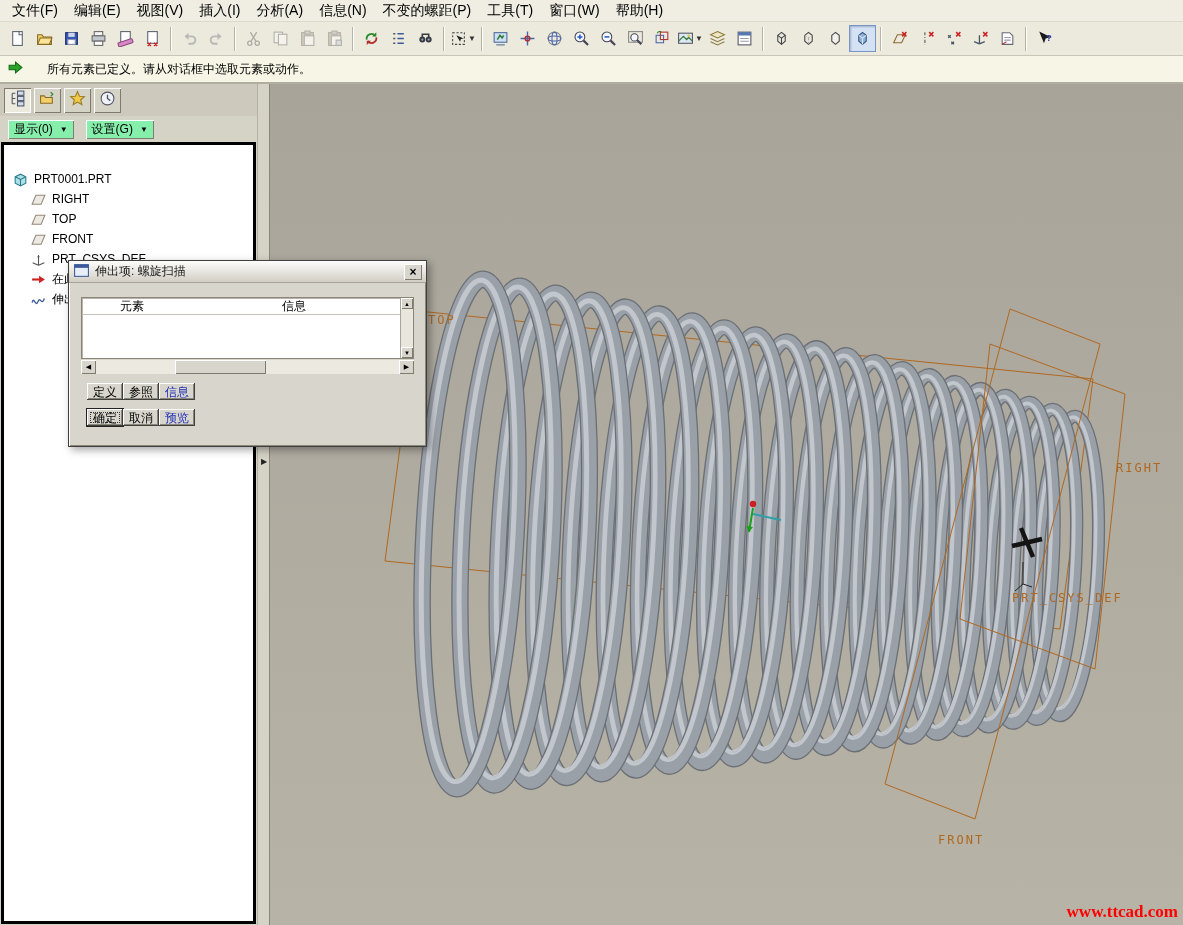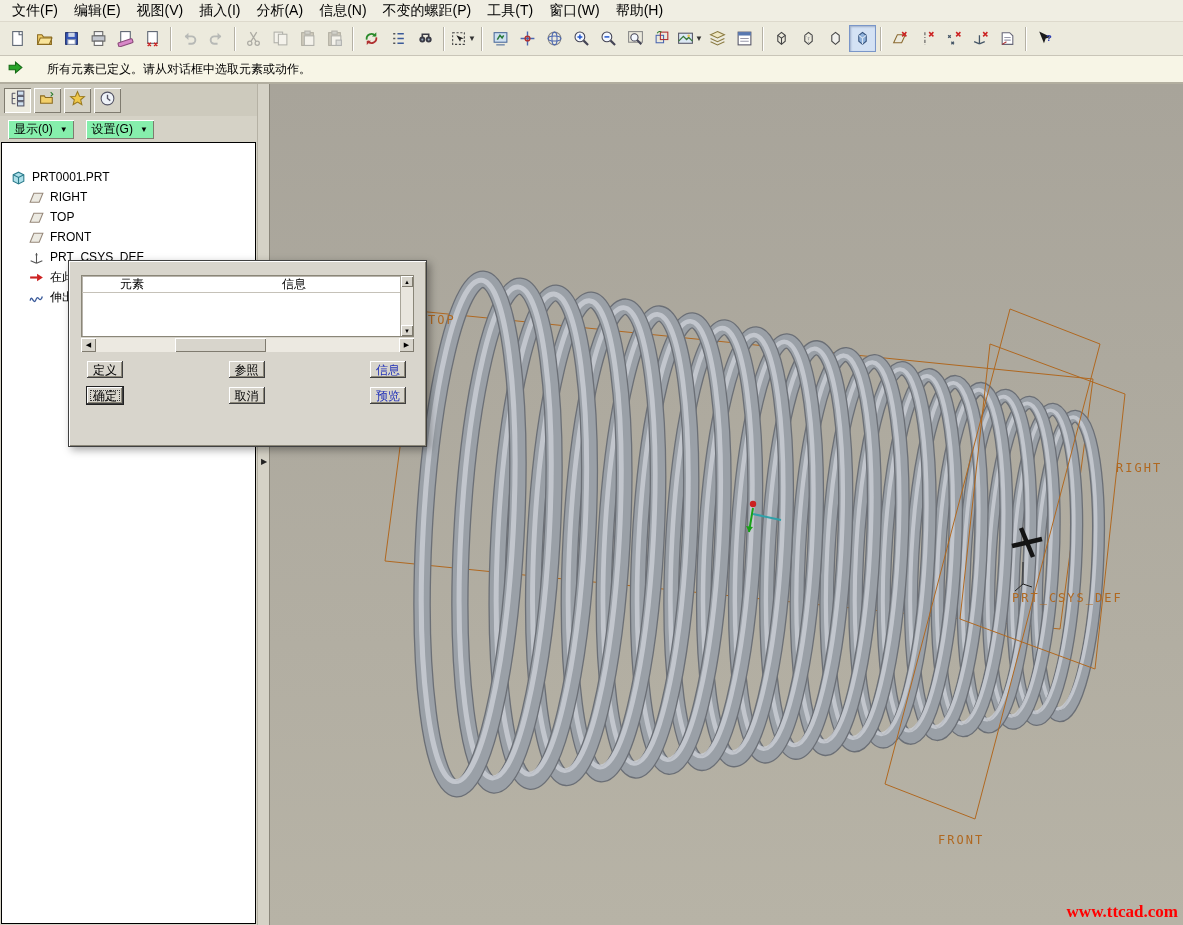--- a/index.html
+++ b/index.html
@@ -31,21 +31,21 @@
   .main { display:flex; height:841px; }
   .left-panel { width:257px; background:#d5d2c6; display:flex; flex-direction:column; }
   .tabstrip { height:32px; display:flex; gap:3px; padding:3px 4px; background:#cdcabd; align-items:center; }
   .tab-btn { width:27px; height:25px; display:flex; align-items:center; justify-content:center;
              background:#d5d2c6; box-shadow:inset 1px 1px 0 #ffffff, inset -1px -1px 0 #7f7b6f; }
   .tab-btn.active { background:#ecead f; background:#eceade; box-shadow:inset 1px 1px 0 #7f7b6f, inset -1px -1px 0 #ffffff; }
   .dd-row { height:26px; display:flex; gap:12px; padding:3px 8px; align-items:center; }
   .dd-btn { height:19px; font-size:12px; padding:0 6px; background:#86efac; display:flex; gap:7px; align-items:center;
             box-shadow:inset 1px 1px 0 #ffffff, inset -1px -1px 0 #7f7b6f; cursor:default; }
   .dd-btn .arr { font-size:8px; }
-  .tree-wrap { flex:1; background:#ffffff; border:1px solid #000000; margin:0 1px 1px 1px; padding-top:24px;
+  .tree-wrap { flex:1; background:#ffffff; border:3px solid #000000; margin:0 1px 1px 1px; padding-top:24px;
                overflow:hidden; font-size:12px; }
   .tree-row { height:20px; display:flex; align-items:center; gap:5px; padding-left:26px; white-space:nowrap; }
   .tree-row.root { padding-left:8px; }
   .tree-ic svg { display:block; }
 
   
   .splitter { width:13px; background:#d5d2c6; position:relative; border-left:1px solid #b5b1a4; border-right:1px solid #8a867a; }
   .sash { position:absolute; left:1px; width:10px; height:18px; font-size:8px; color:#222;
           display:flex; align-items:center; justify-content:center; cursor:pointer; }
 
@@ -78,21 +78,21 @@
                  border-left:1px solid #a8a498; display:flex; flex-direction:column; align-items:center; font-size:6px; }
   .dlg-vscroll .vbtn { height:11px; width:12px; display:flex; align-items:center; justify-content:center;
                        box-shadow:inset 1px 1px 0 #ffffff, inset -1px -1px 0 #7f7b6f; }
   .dlg-vscroll .vtrack { flex:1; width:12px; background:#e9e6de; }
   .dlg-hscroll { height:14px; margin-top:1px; display:flex; align-items:stretch; font-size:7px; }
   .harrow { width:15px; background:#d8d5cc; display:flex; align-items:center; justify-content:center;
             box-shadow:inset 1px 1px 0 #ffffff, inset -1px -1px 0 #7f7b6f; cursor:pointer; }
   .htrack { flex:1; background:#ece9e1; position:relative; }
   .hthumb { position:absolute; left:26%; width:30%; top:0; bottom:0; background:#d8d5cc;
             box-shadow:inset 1px 1px 0 #ffffff, inset -1px -1px 0 #7f7b6f; }
-  .dlg-btnrow { display:flex; justify-content:space-between; padding:0 8px 0 6px; margin-top:9px; }
+  .dlg-btnrow { display:flex; padding:0 8px 0 6px; margin-top:9px; }
   .pbtn { min-width:36px; height:17px; font-size:12px; font-family:inherit; background:#d8d5cc; border:none;
           box-shadow:inset -1px -1px 0 #404040, inset 1px 1px 0 #ffffff, inset -2px -2px 0 #8a8678; cursor:pointer; line-height:1; }
   .pbtn.blue { color:#2030b8; }
   .pbtn.default { outline:1px dotted #333; outline-offset:-4px; box-shadow:0 0 0 1px #222, inset -1px -1px 0 #404040,
                   inset 1px 1px 0 #ffffff, inset -2px -2px 0 #8a8678; }
 </style>
 </head>
 <body>
 
 <div class="window">
@@ -631,20 +631,28 @@
           <text x="158" y="240" fill="#b06820" class="vlabel">TOP</text>
           <text x="846" y="388" fill="#b06820" class="vlabel">RIGHT</text>
           <text x="668" y="760" fill="#b06820" class="vlabel">FRONT</text>
           <text x="742" y="518" fill="#b06820" class="vlabel">PRT_CSYS_DEF</text>
         </svg>
       <div class="watermark" style="color: rgb(255, 0, 0); margin-top: 46px;">www.ttcad.com</div>
     </div>
   </div>
 
   <div class="dialog">
+    <div class="dlg-title">
+      <span id="dlg-ic"><svg width="17" height="17" viewBox="0 0 16 16">
+            <rect x="1.5" y="2.5" width="13" height="11" fill="#e8eef8" stroke="#3a5a9a"></rect>
+            <rect x="1.5" y="2.5" width="13" height="3" fill="#3a5a9a"></rect>
+          </svg></span>
+      <span class="dlg-text">伸出项: 螺旋扫描</span>
+      <span class="dlg-close">×</span>
+    </div>
     <div class="dlg-body">
       <div class="dlg-table">
         <div class="dlg-thead">
           <span class="c1">元素</span>
           <span class="c2">信息</span>
         </div>
         <div class="dlg-vscroll">
           <span class="vbtn">▲</span>
           <span class="vtrack"></span>
           <span class="vbtn">▼</span>

